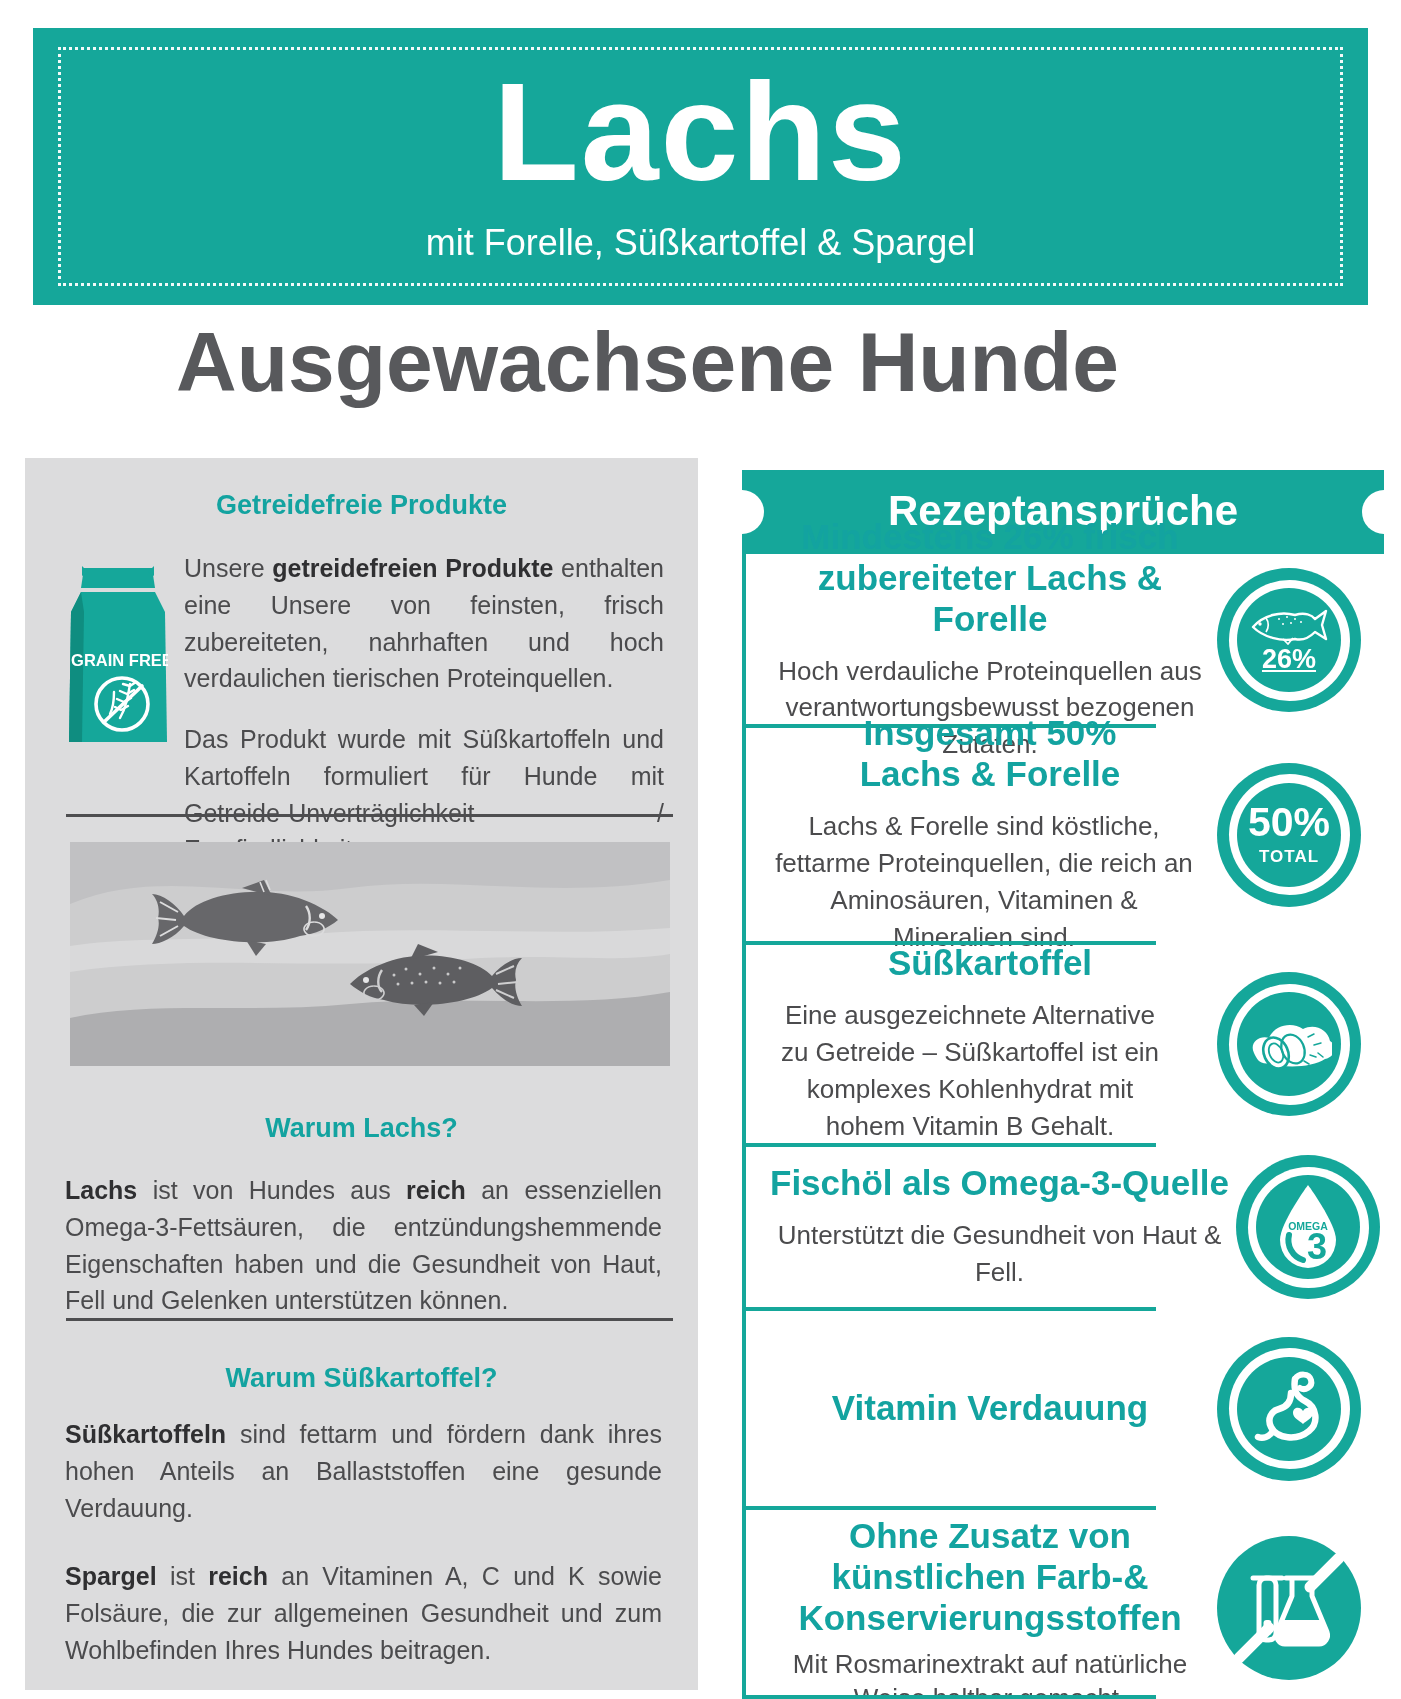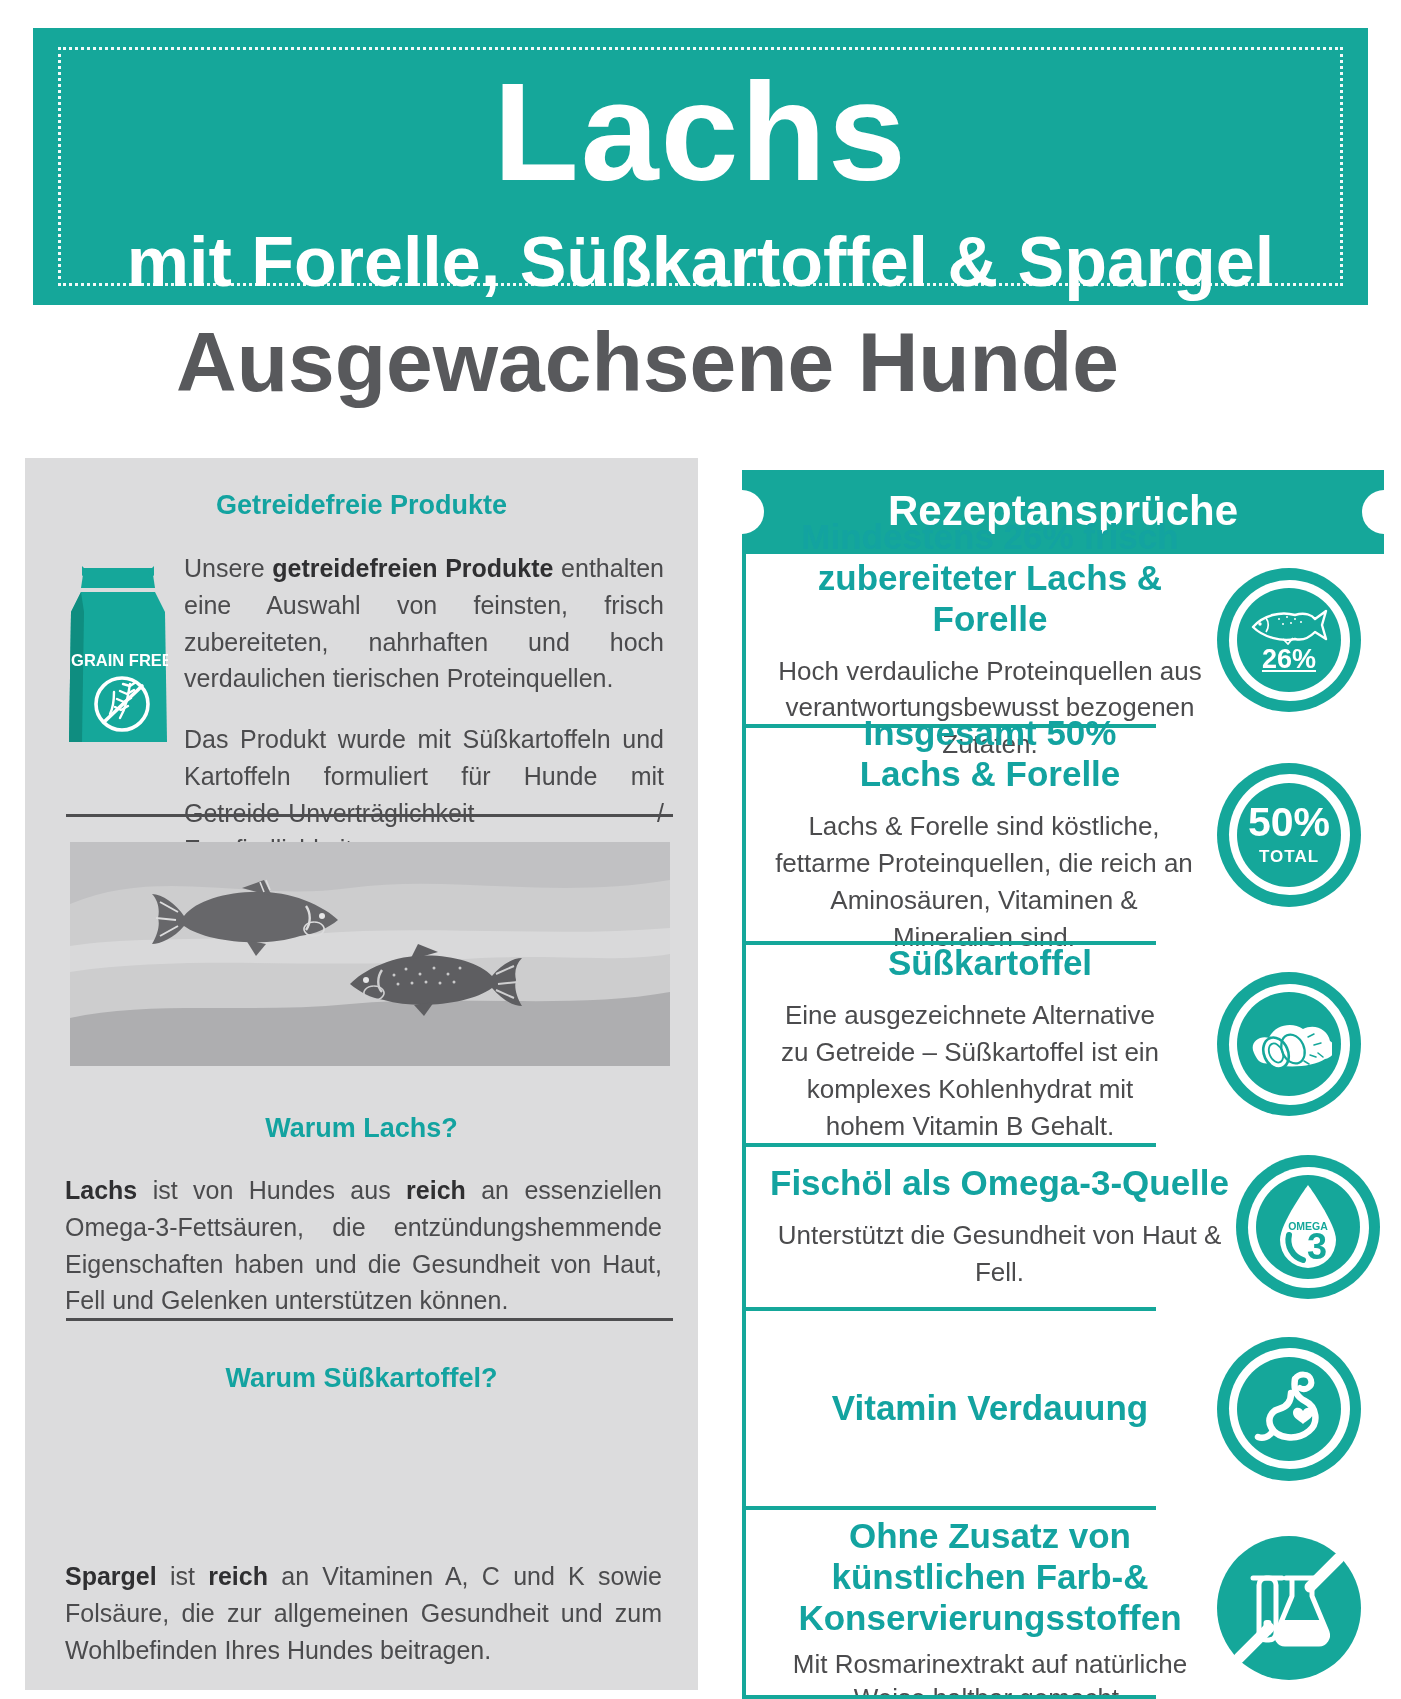--- a/index.html
+++ b/index.html
@@ -13,21 +13,21 @@
   *{box-sizing:border-box;margin:0;padding:0;}
   html,body{width:1401px;height:1699px;}
   body{
     position:relative;background:#fff;overflow:hidden;
     font-family:"Liberation Sans", sans-serif;
   }
   
   .header-banner{position:absolute;left:33px;top:28px;width:1335px;height:277px;background:var(--teal);}
   .header-dotted{position:absolute;left:25px;right:25px;top:19px;bottom:19px;border:3px dotted rgba(255,255,255,.95);}
   .header-title{position:absolute;top:34px;width:100%;text-align:center;color:#fff;font-size:140px;font-weight:bold;line-height:1;letter-spacing:2px;}
-  .header-subtitle{position:absolute;top:194px;width:100%;text-align:center;color:#fff;font-size:70px;font-weight:700;}
+  .header-subtitle{position:absolute;top:194px;width:100%;text-align:center;color:#fff;font-size:36px;font-weight:400;}
   .page-heading{position:absolute;top:316px;left:-53px;width:1401px;text-align:center;color:var(--hgray);font-size:84px;font-weight:bold;line-height:1.1;}
 
   
   .left-panel{position:absolute;left:25px;top:458px;width:673px;height:1232px;background:var(--panel);overflow:hidden;}
   .panel-h{position:absolute;width:100%;text-align:center;color:var(--teal-text);font-size:27px;font-weight:bold;}
   .lp-h1{top:32px;}
   .lp-h2{top:655px;}
   .lp-h3{top:905px;}
   .lp-h4{top:1048px;}
   .intro-row{position:absolute;top:92px;left:43px;right:34px;display:flex;gap:16px;}
@@ -100,21 +100,21 @@
         <circle cx="54" cy="138" r="26" fill="none" stroke="#fff" stroke-width="3.6"></circle>
         <g stroke="#fff" stroke-width="2.4" fill="none" stroke-linecap="round">
           <path d="M62,118 C60,130 58,142 52,152"></path>
           <path d="M62,120 l-7,-2 m7,2 l6,-4 M59,128 l-7,-3 m7,3 l7,-4 M56,136 l-7,-3 m7,3 l7,-4 M53,144 l-6,-3 m6,3 l7,-4"></path>
           <path d="M46,126 C46,134 45,142 42,148"></path>
         </g>
         <line x1="36" y1="156" x2="74" y2="120" stroke="#fff" stroke-width="3.6" stroke-linecap="round"></line>
       </svg>
     </div>
     <div class="intro-text">
-      <p class="lp-par"><span>Unsere </span><span class="bb">getreidefreien Produkte</span><span> enthalten eine Auswahl von feinsten, frisch zubereiteten, nahrhaften und hoch verdaulichen tierischen Proteinquellen.</span></p>
+      <p class="lp-par"><span>Unsere </span><span class="bb">getreidefreien Produkte</span><span> enthalten eine Unsere von feinsten, frisch zubereiteten, nahrhaften und hoch verdaulichen tierischen Proteinquellen.</span></p>
       <p class="lp-par p2"><span>Das Produkt wurde mit Süßkartoffeln und Kartoffeln formuliert für Hunde mit Getreide-Unverträglichkeit / Empfindlichkeit.</span></p>
     </div>
   </div>
 
   <div class="h-divider div1"></div>
 
   <div class="fish-art">
     <svg width="600" height="224" viewBox="0 0 600 224">
       <rect width="600" height="224" fill="#CDCDCE"></rect>
       <path d="M0,62 C90,24 180,60 280,46 C380,32 480,58 600,38 L600,0 L0,0 Z" fill="#C1C1C3"></path>
@@ -158,20 +158,21 @@
       </g>
     </svg>
   </div>
 
   <div class="panel-h lp-h2">Warum Lachs?</div>
   <p class="lp-par lp-par-abs par-lachs"><span class="bb">Lachs</span><span> ist von Hundes aus </span><span class="bb">reich</span><span> an essenziellen Omega-3-Fettsäuren, die entzündungshemmende Eigenschaften haben und die Gesundheit von Haut, Fell und Gelenken unterstützen können.</span></p>
 
   <div class="h-divider div2"></div>
 
   <div class="panel-h lp-h3">Warum Süßkartoffel?</div>
+  <p class="lp-par lp-par-abs par-suess"><span class="bb">Süßkartoffeln</span><span> sind fettarm und fördern dank ihres hohen Anteils an Ballaststoffen eine gesunde Verdauung.</span></p>
 
   <p class="lp-par lp-par-abs par-spargel"><span class="bb">Spargel</span><span> ist </span><span class="bb">reich</span><span> an Vitaminen A, C und K sowie Folsäure, die zur allgemeinen Gesundheit und zum Wohlbefinden Ihres Hundes beitragen.</span></p>
 
 </div>
 
 <div class="ribbon">
   <div class="ribbon-text">Rezeptansprüche</div>
 </div>
 
 <div class="items">

